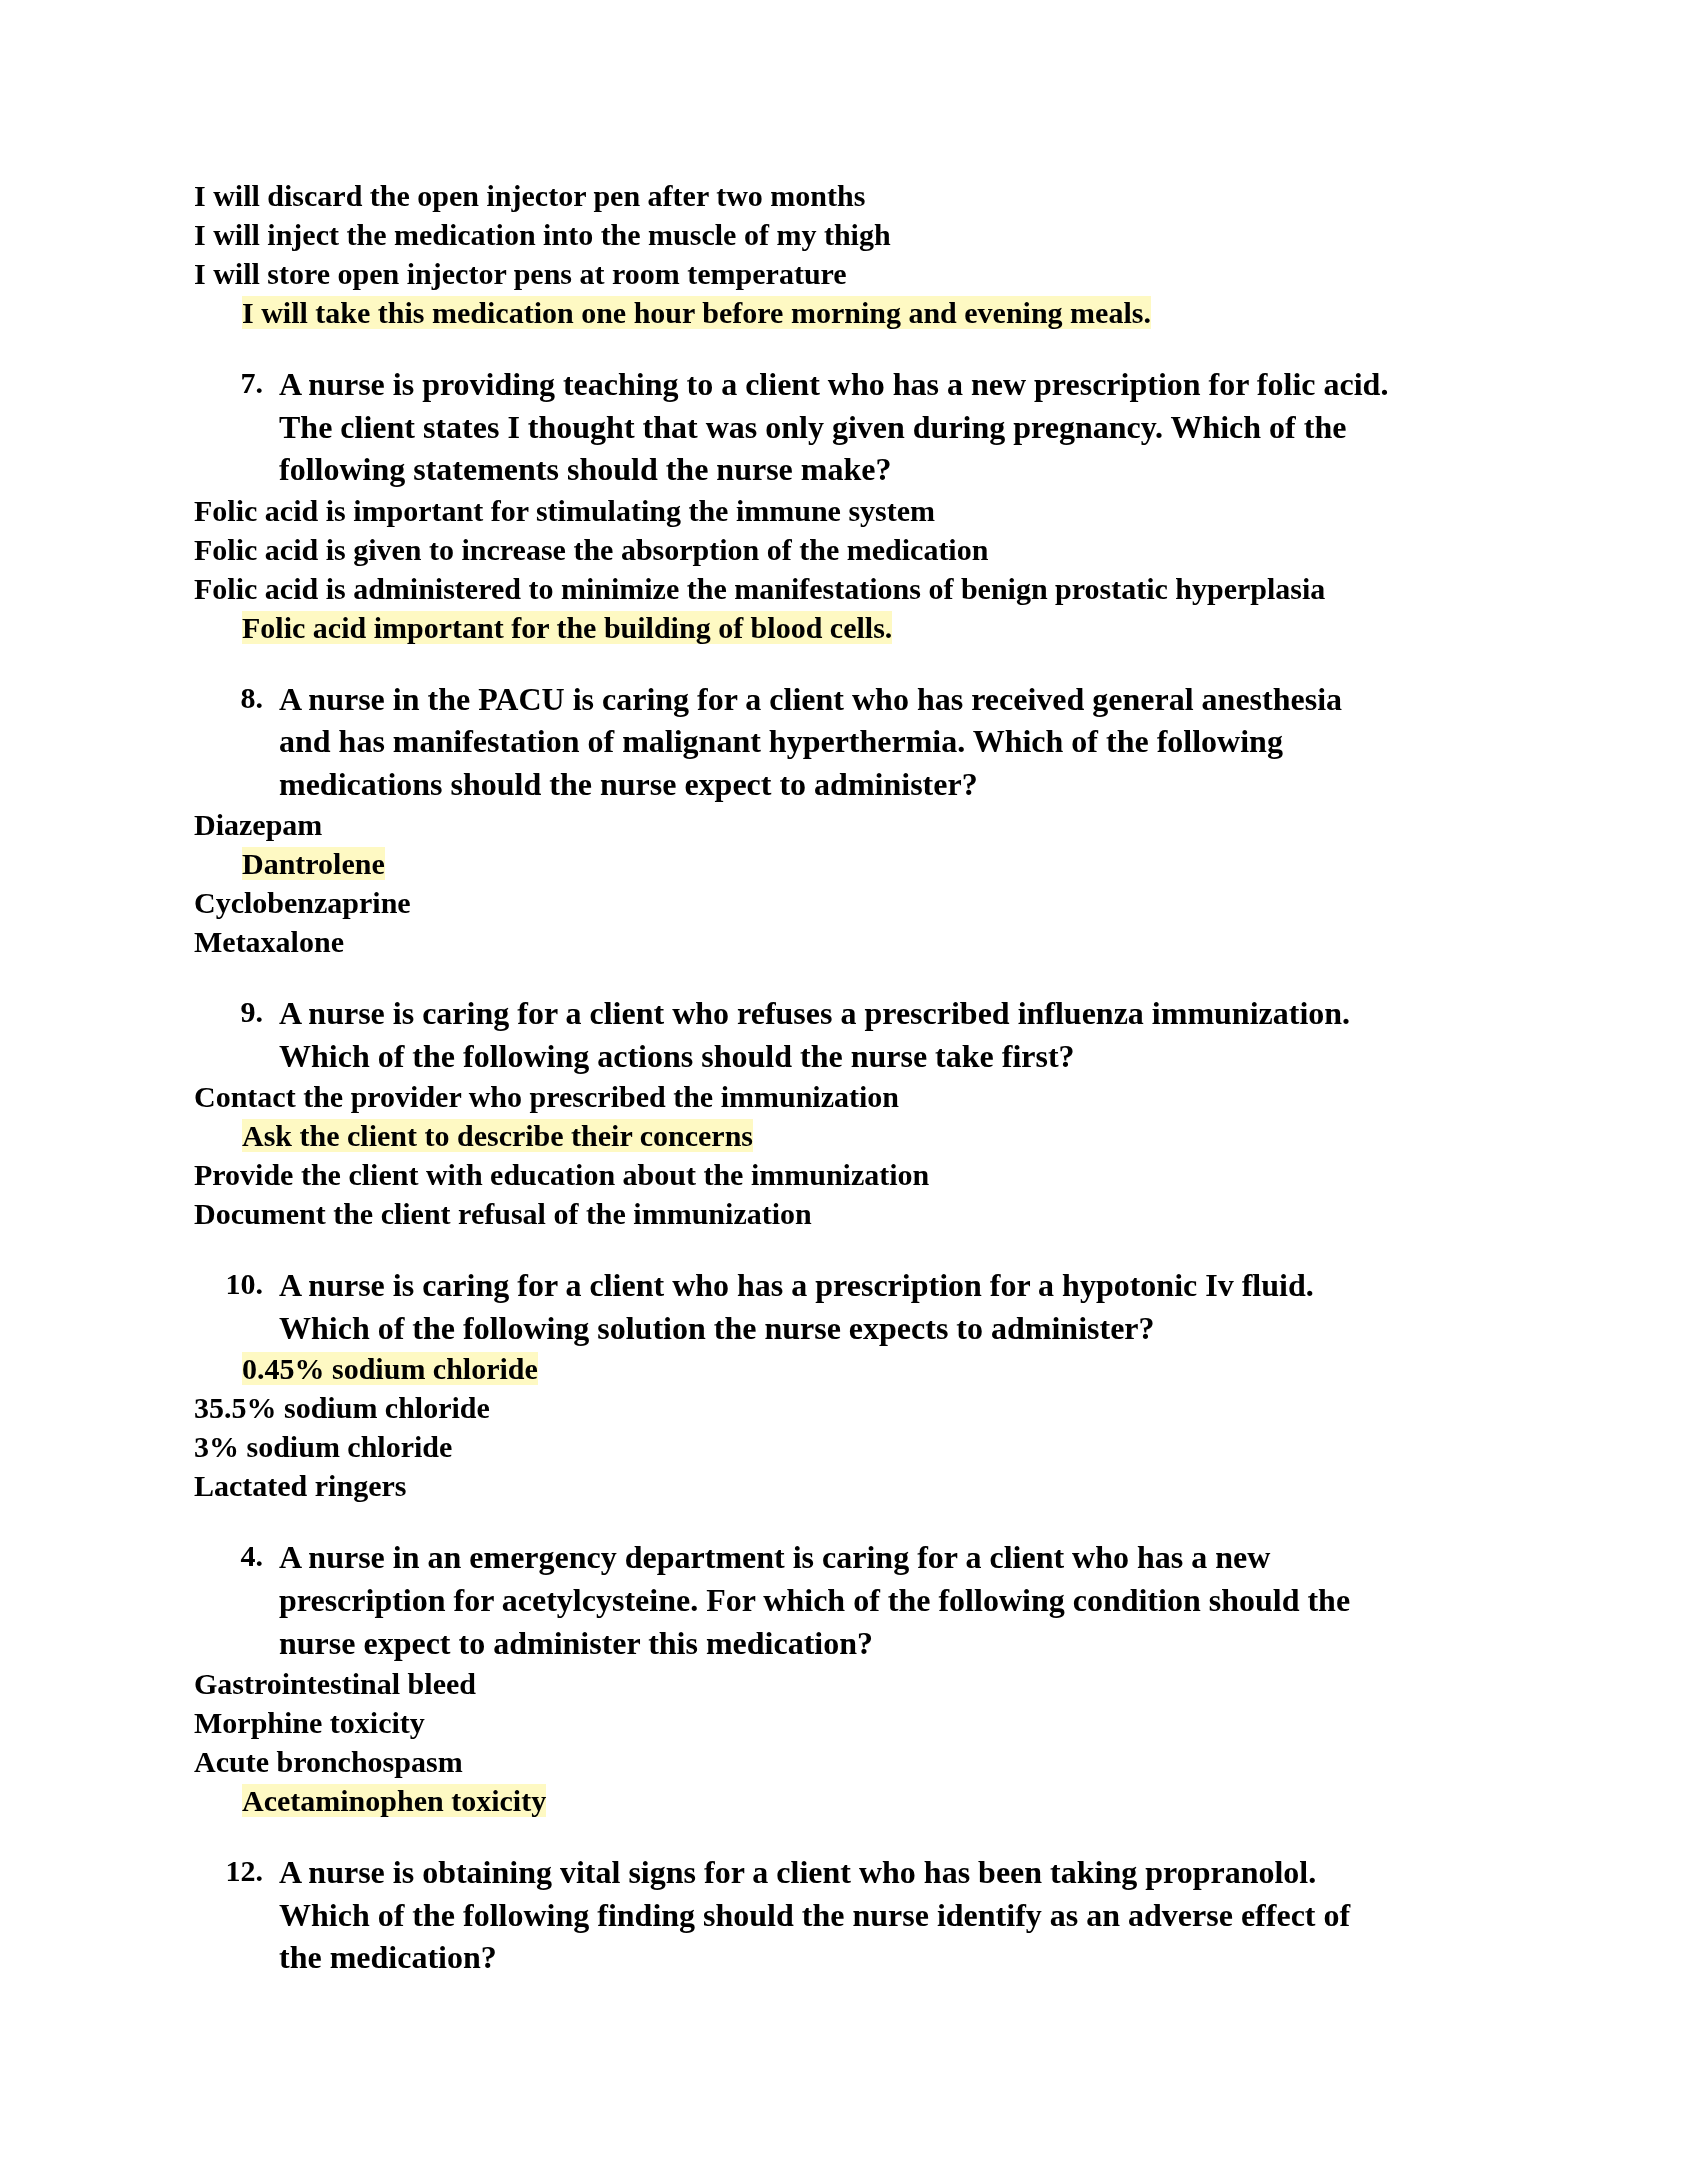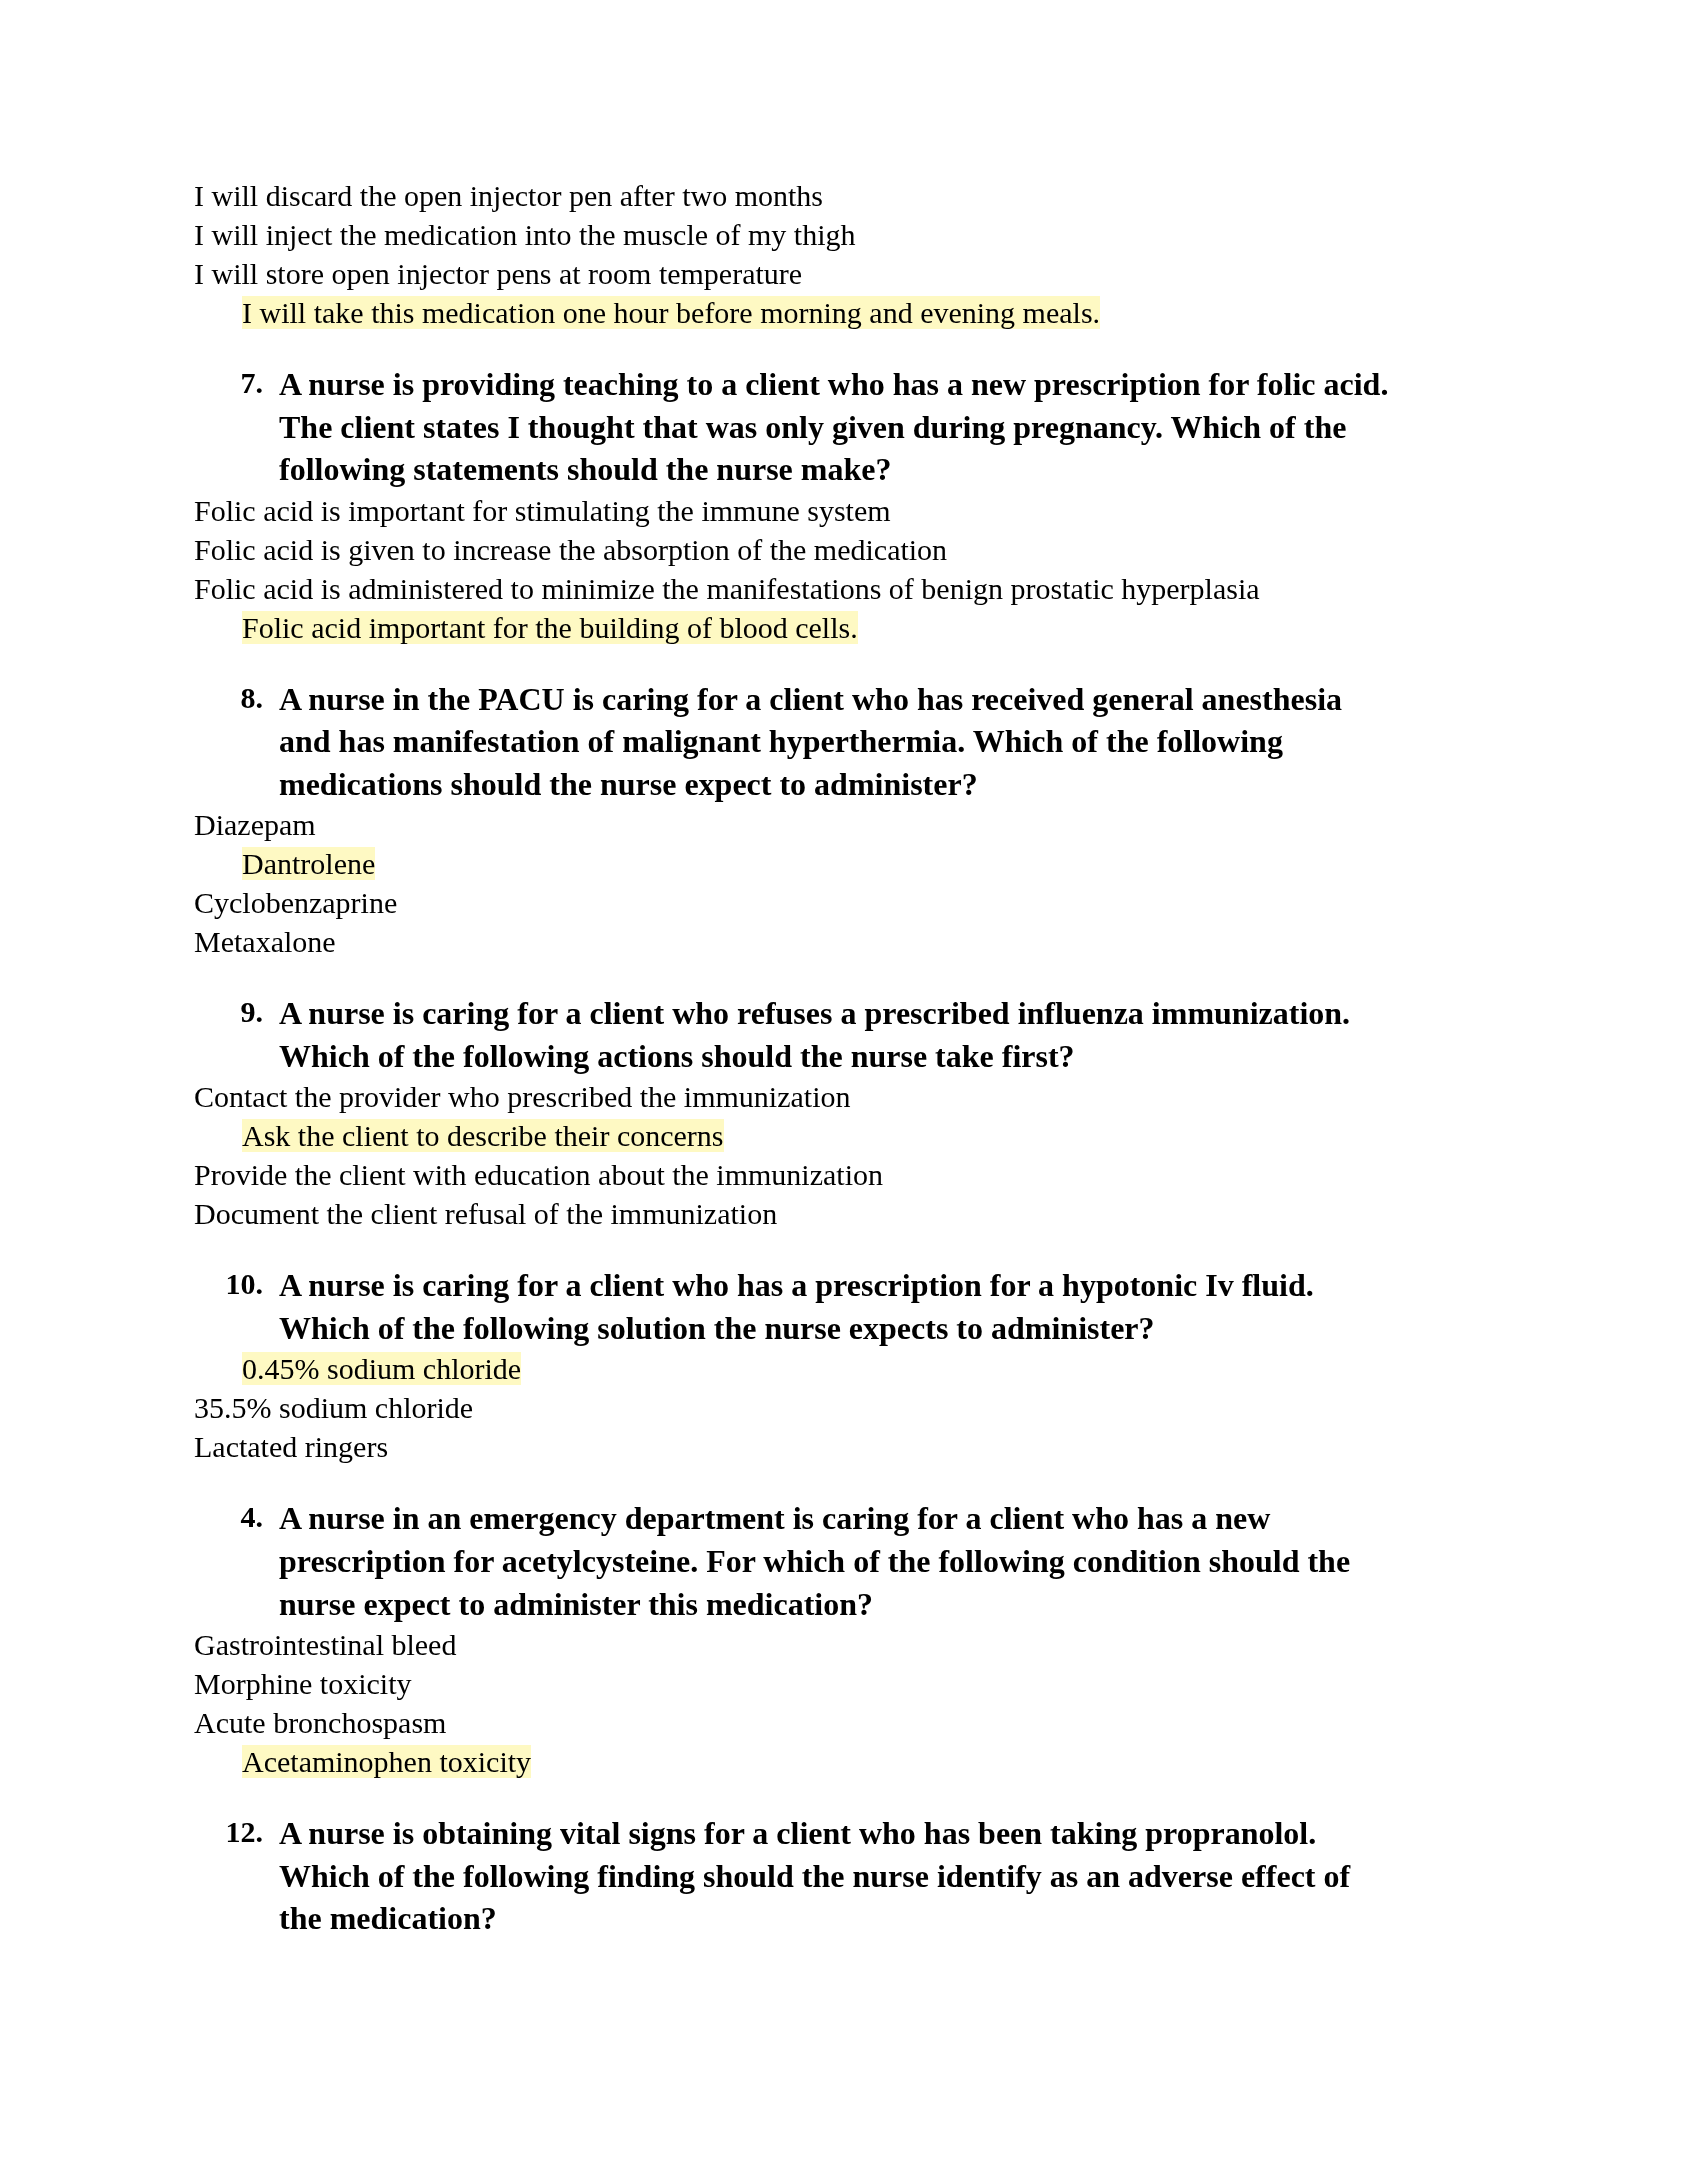--- a/index.html
+++ b/index.html
@@ -24,20 +24,21 @@
     font-size: 30px;
     line-height: 1.30;
   }
   .opt {
     margin: 0;
     padding: 0;
     white-space: pre-wrap;
   }
   .opt span.txt {
     display: inline;
+    font-weight: bold;
   }
   .hl .txt {
     background: #fef9c3;
     box-decoration-break: clone;
     margin-left: 48px;
     -webkit-box-decoration-break: clone;
   }
   .qblock {
     display: flex;
     margin: 0;
@@ -121,20 +122,21 @@
 
     <div class="q-spacer"></div>
 
     <div class="qblock">
       <div class="qnum">10.</div>
       <div class="qtext">A nurse is caring for a client who has a prescription for a hypotonic Iv fluid. Which of the following solution the nurse expects to administer?</div>
     </div>
     <div class="group">
       <p class="opt hl"><span class="txt">0.45% sodium chloride</span></p>
       <p class="opt"><span class="txt">35.5% sodium chloride</span></p>
+      <p class="opt"><span class="txt">3% sodium chloride</span></p>
       <p class="opt"><span class="txt">Lactated ringers</span></p>
     </div>
 
     <div class="q-spacer"></div>
 
     <div class="qblock">
       <div class="qnum">4.</div>
       <div class="qtext">A nurse in an emergency department is caring for a client who has a new prescription for acetylcysteine. For which of the following condition should the nurse expect to administer this medication?</div>
     </div>
     <div class="group">

